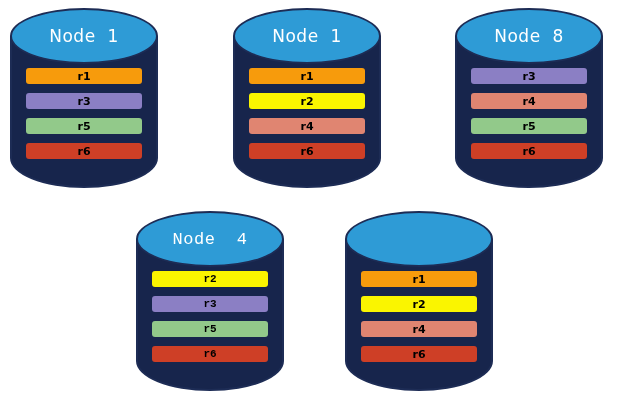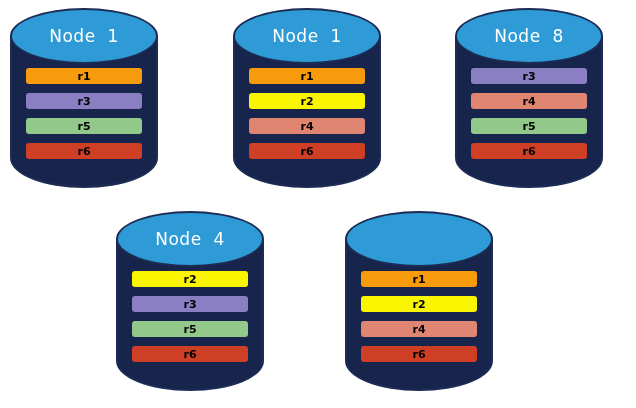--- a/index.html
+++ b/index.html
@@ -119,21 +119,21 @@
       <div class="cyl-body"></div>
       <div class="cyl-top"></div>
       <div class="node-title">Node  8</div>
       <div class="replicas">
         <div class="replica" style="background: rgb(139, 127, 196);">r3</div>
         <div class="replica" style="background: rgb(224, 133, 113);">r4</div>
         <div class="replica" style="background: rgb(146, 201, 138);">r5</div>
         <div class="replica" style="background: rgb(206, 63, 38);">r6</div>
       </div>
     </div>
-    <div class="node" style="left: 116px; top: 211px;">
+    <div class="node" style="left: 136px; top: 211px; font-family: Liberation Mono, monospace;">
       <div class="cyl-body"></div>
       <div class="cyl-top"></div>
       <div class="node-title">Node  4</div>
       <div class="replicas">
         <div class="replica" style="background: rgb(250, 245, 0);">r2</div>
         <div class="replica" style="background: rgb(139, 127, 196);">r3</div>
         <div class="replica" style="background: rgb(146, 201, 138);">r5</div>
         <div class="replica" style="background: rgb(206, 63, 38);">r6</div>
       </div>
     </div>

